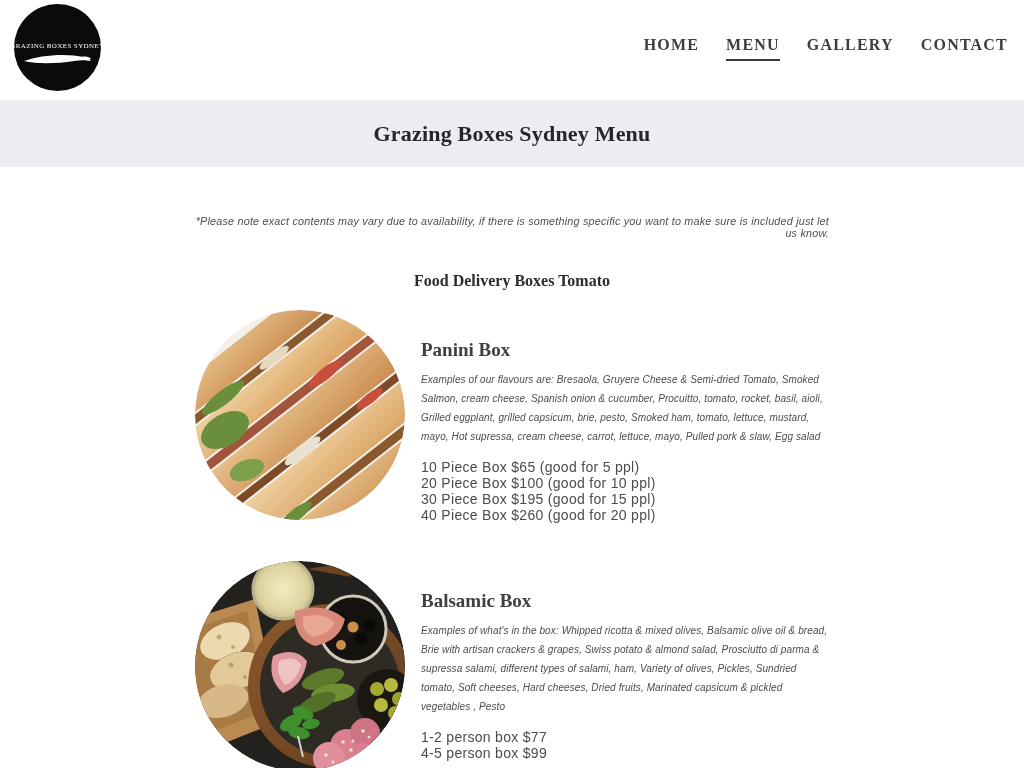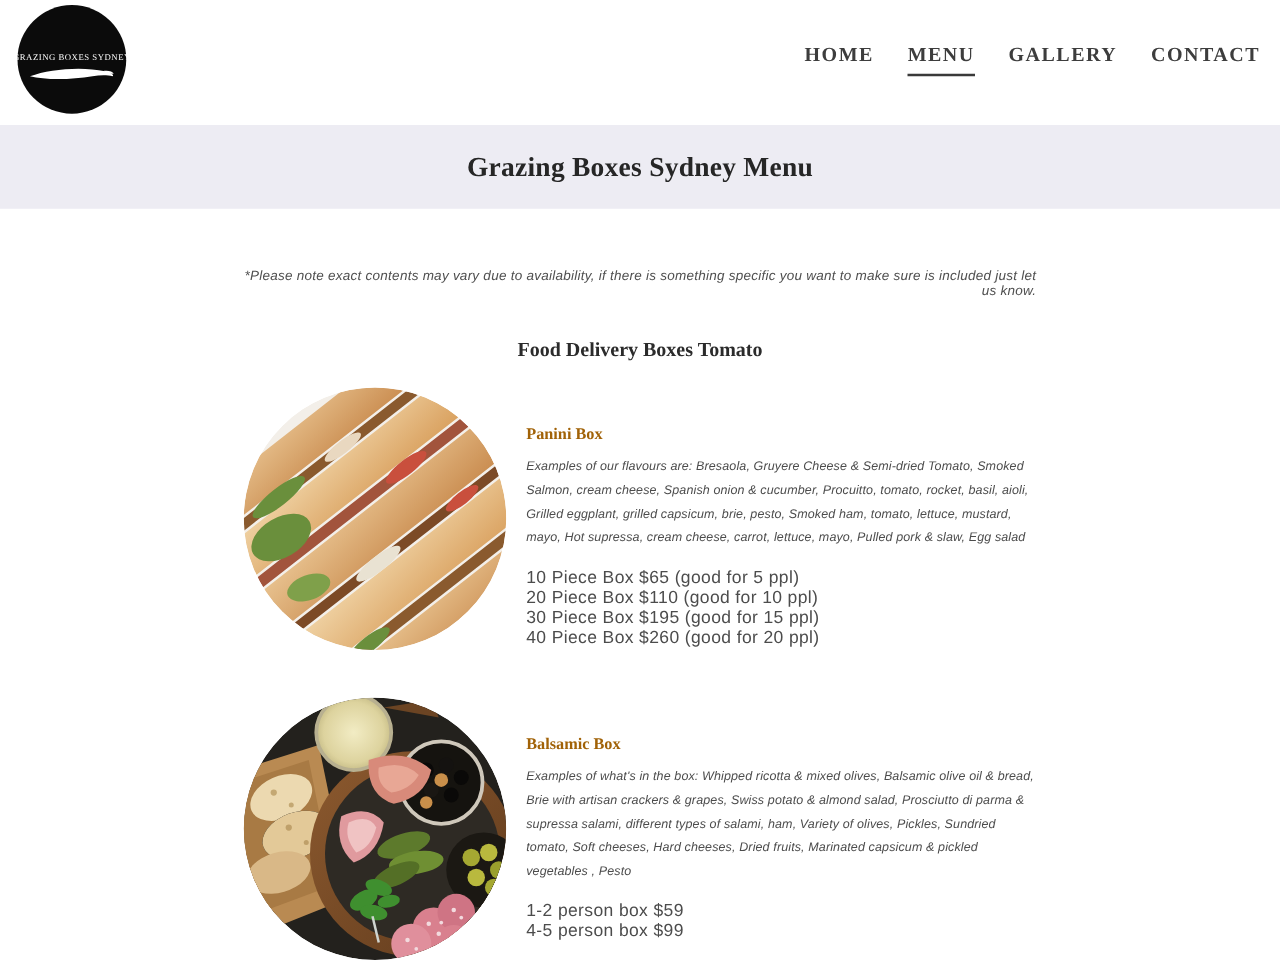--- a/index.html
+++ b/index.html
@@ -37,21 +37,21 @@
     font-family: "Liberation Serif", serif; font-weight: bold; font-size: 16px;
     color: #2b2b2b; }
 
   .menu-row { display: flex; gap: 16px; margin-top: 20px; }
   .menu-row + .menu-row { margin-top: 38px; }
   .item-photo { width: 210px; height: 210px; border-radius: 50%; overflow: hidden;
     flex: 0 0 210px; }
   .item-photo svg { display: block; }
   .item-text { flex: 1; padding-top: 29px; }
   .item-name { font-family: "Liberation Serif", serif; font-weight: bold;
-    font-size: 13px; color: #a16207; }
+    font-size: 19px; color: #404040; }
   .item-desc { margin-top: 9px; font-style: italic; font-size: 10px;
     line-height: 19px; color: #4c4c4c; letter-spacing: 0.1px; }
   .item-prices { margin-top: 13px; }
   .price-line { font-size: 14px; line-height: 16px; color: #4c4c4c;
     letter-spacing: 0.3px; }
 </style>
 </head>
 <body>
 
 <div class="header">
@@ -116,21 +116,21 @@
           <ellipse cx="30" cy="120" rx="26" ry="16" fill="#6a8f3c" transform="rotate(-30 30 120)"></ellipse>
           <ellipse cx="52" cy="160" rx="18" ry="10" fill="#7fa04a" transform="rotate(-20 52 160)"></ellipse>
         </g>
       </svg>
     </div>
     <div class="item-text">
       <h3 class="item-name">Panini Box</h3>
       <p class="item-desc">Examples of our flavours are: Bresaola, Gruyere Cheese &amp; Semi-dried Tomato, Smoked Salmon, cream cheese, Spanish onion &amp; cucumber, Procuitto, tomato, rocket, basil, aioli, Grilled eggplant, grilled capsicum, brie, pesto, Smoked ham, tomato, lettuce, mustard, mayo, Hot supressa, cream cheese, carrot, lettuce, mayo, Pulled pork &amp; slaw, Egg salad</p>
       <div class="item-prices">
         <div class="price-line">10 Piece Box $65 (good for 5 ppl)</div>
-        <div class="price-line">20 Piece Box $110 (good for 10 ppl)</div>
+        <div class="price-line">20 Piece Box $100 (good for 10 ppl)</div>
         <div class="price-line">30 Piece Box $195 (good for 15 ppl)</div>
         <div class="price-line">40 Piece Box $260 (good for 20 ppl)</div>
       </div>
     </div>
   </div>
 
   <div class="menu-row">
     <div class="item-photo">
       <svg width="210" height="210" viewBox="0 0 210 210">
         <defs>
@@ -218,18 +218,18 @@
             <ellipse cx="116" cy="163" rx="9" ry="5" transform="rotate(-12 116 163)"></ellipse>
           </g>
           <path d="M103,175 L108,196" stroke="#cfd4cf" stroke-width="2"></path>
         </g>
       </svg>
     </div>
     <div class="item-text">
       <h3 class="item-name">Balsamic Box</h3>
       <p class="item-desc">Examples of what's in the box: Whipped ricotta &amp; mixed olives, Balsamic olive oil &amp; bread, Brie with artisan crackers &amp; grapes, Swiss potato &amp; almond salad, Prosciutto di parma &amp; supressa salami, different types of salami, ham, Variety of olives, Pickles, Sundried tomato, Soft cheeses, Hard cheeses, Dried fruits, Marinated capsicum &amp; pickled vegetables , Pesto</p>
       <div class="item-prices">
-        <div class="price-line">1-2 person box $59</div>
+        <div class="price-line">1-2 person box $77</div>
         <div class="price-line">4-5 person box $99</div>
       </div>
     </div>
   </div>
 </div>
 
 </body></html>

